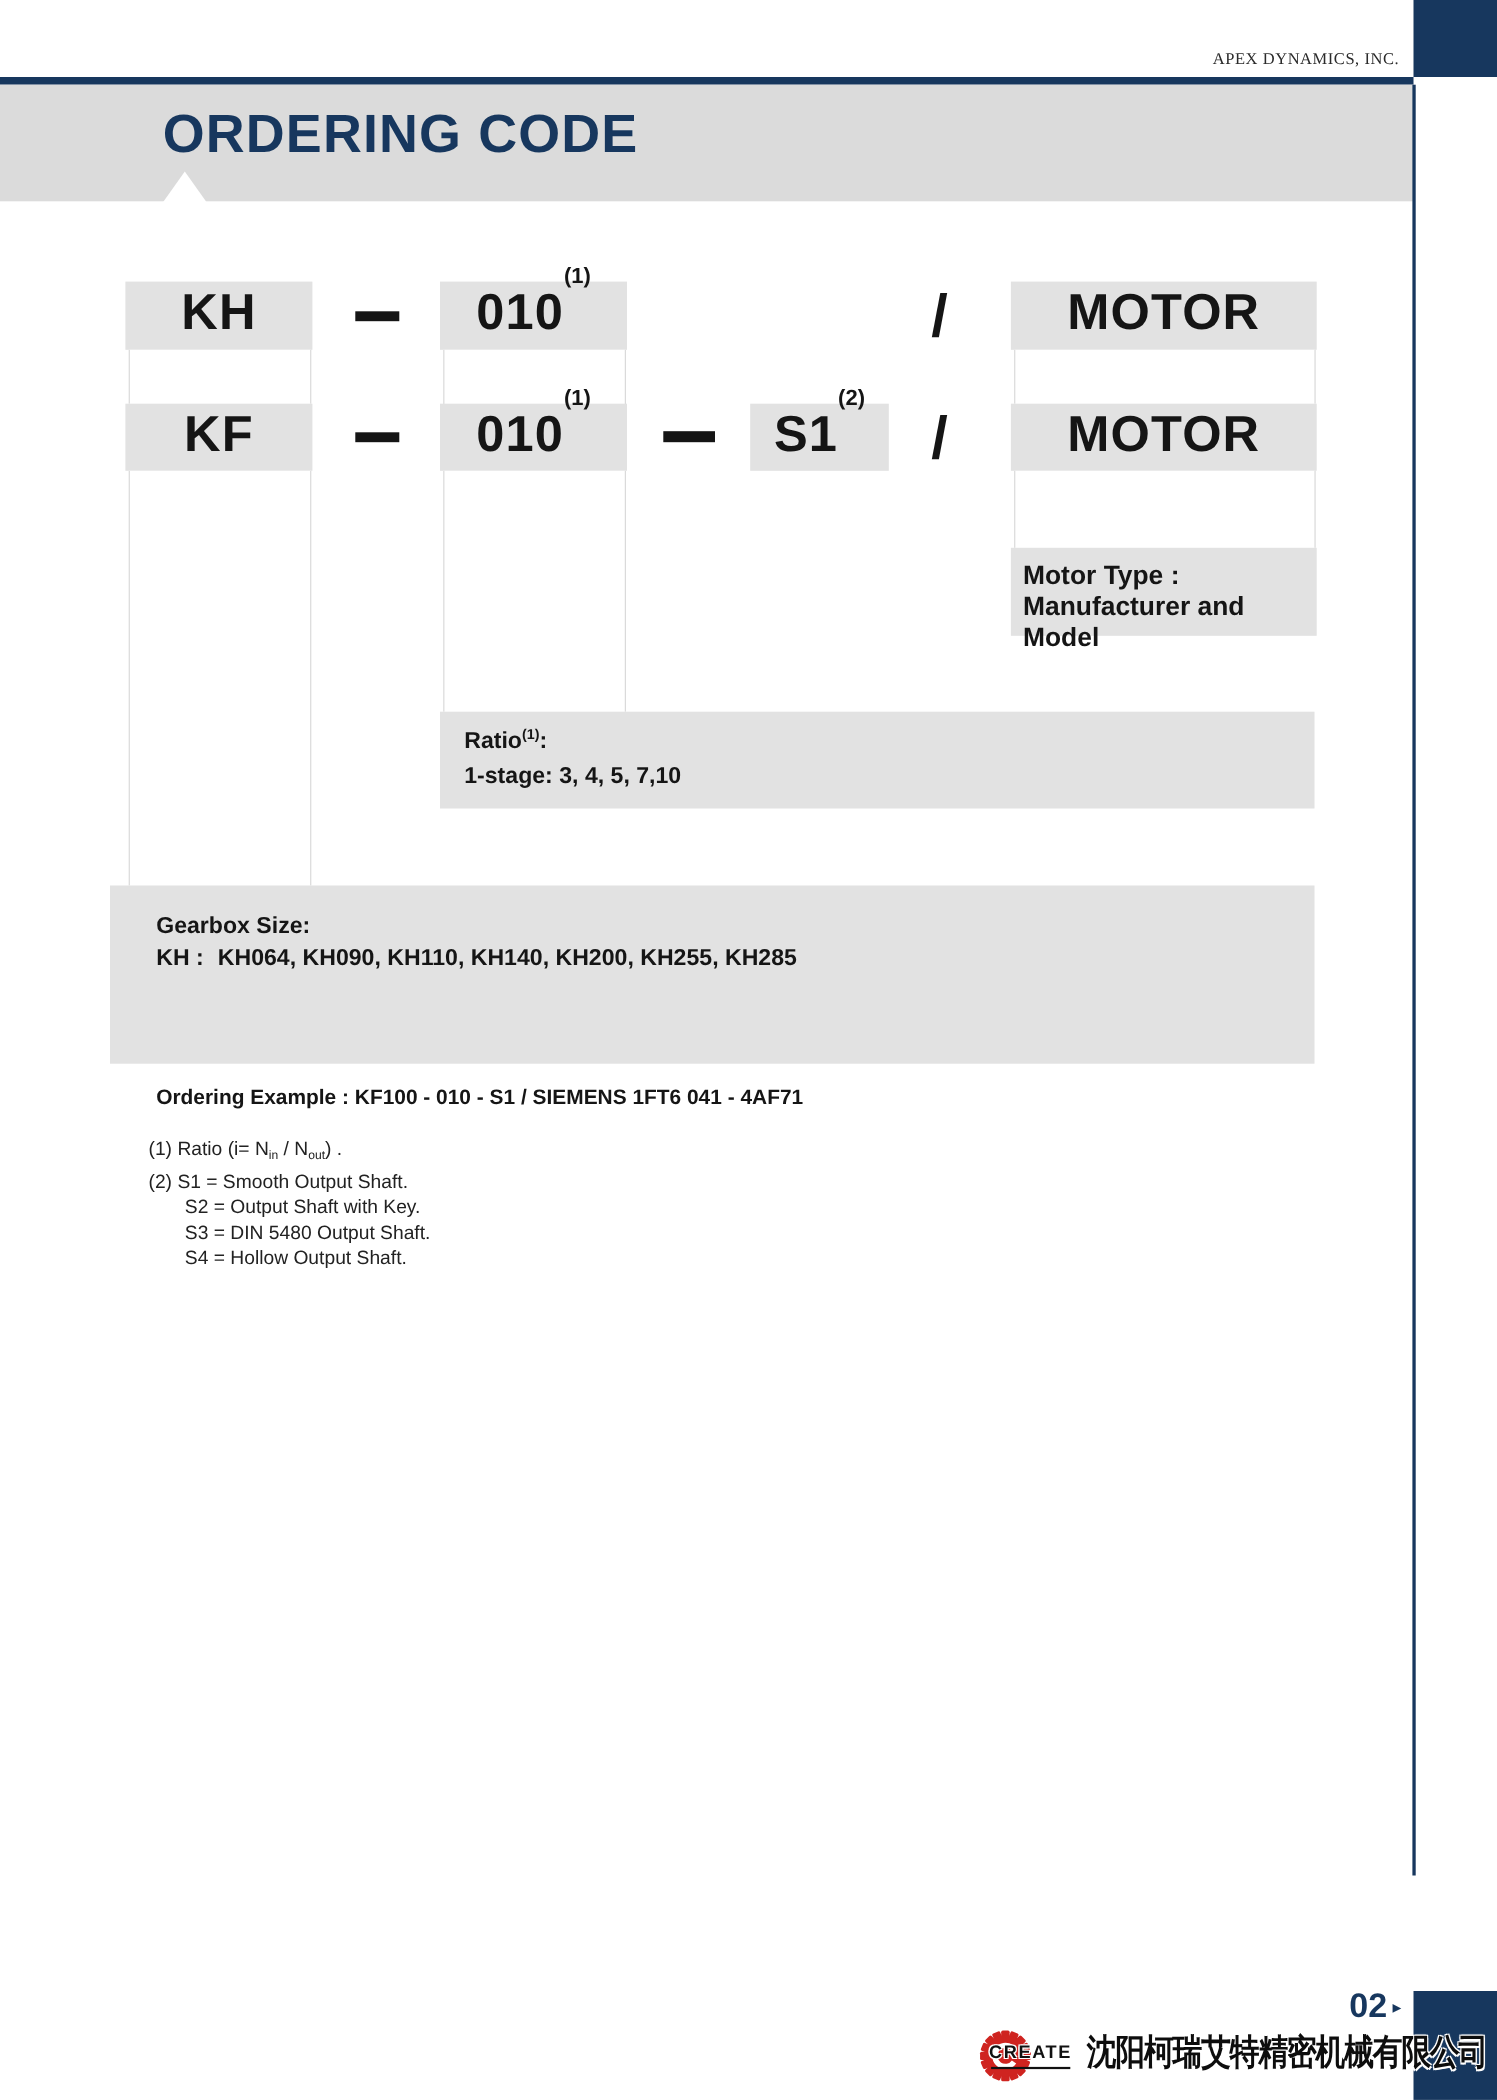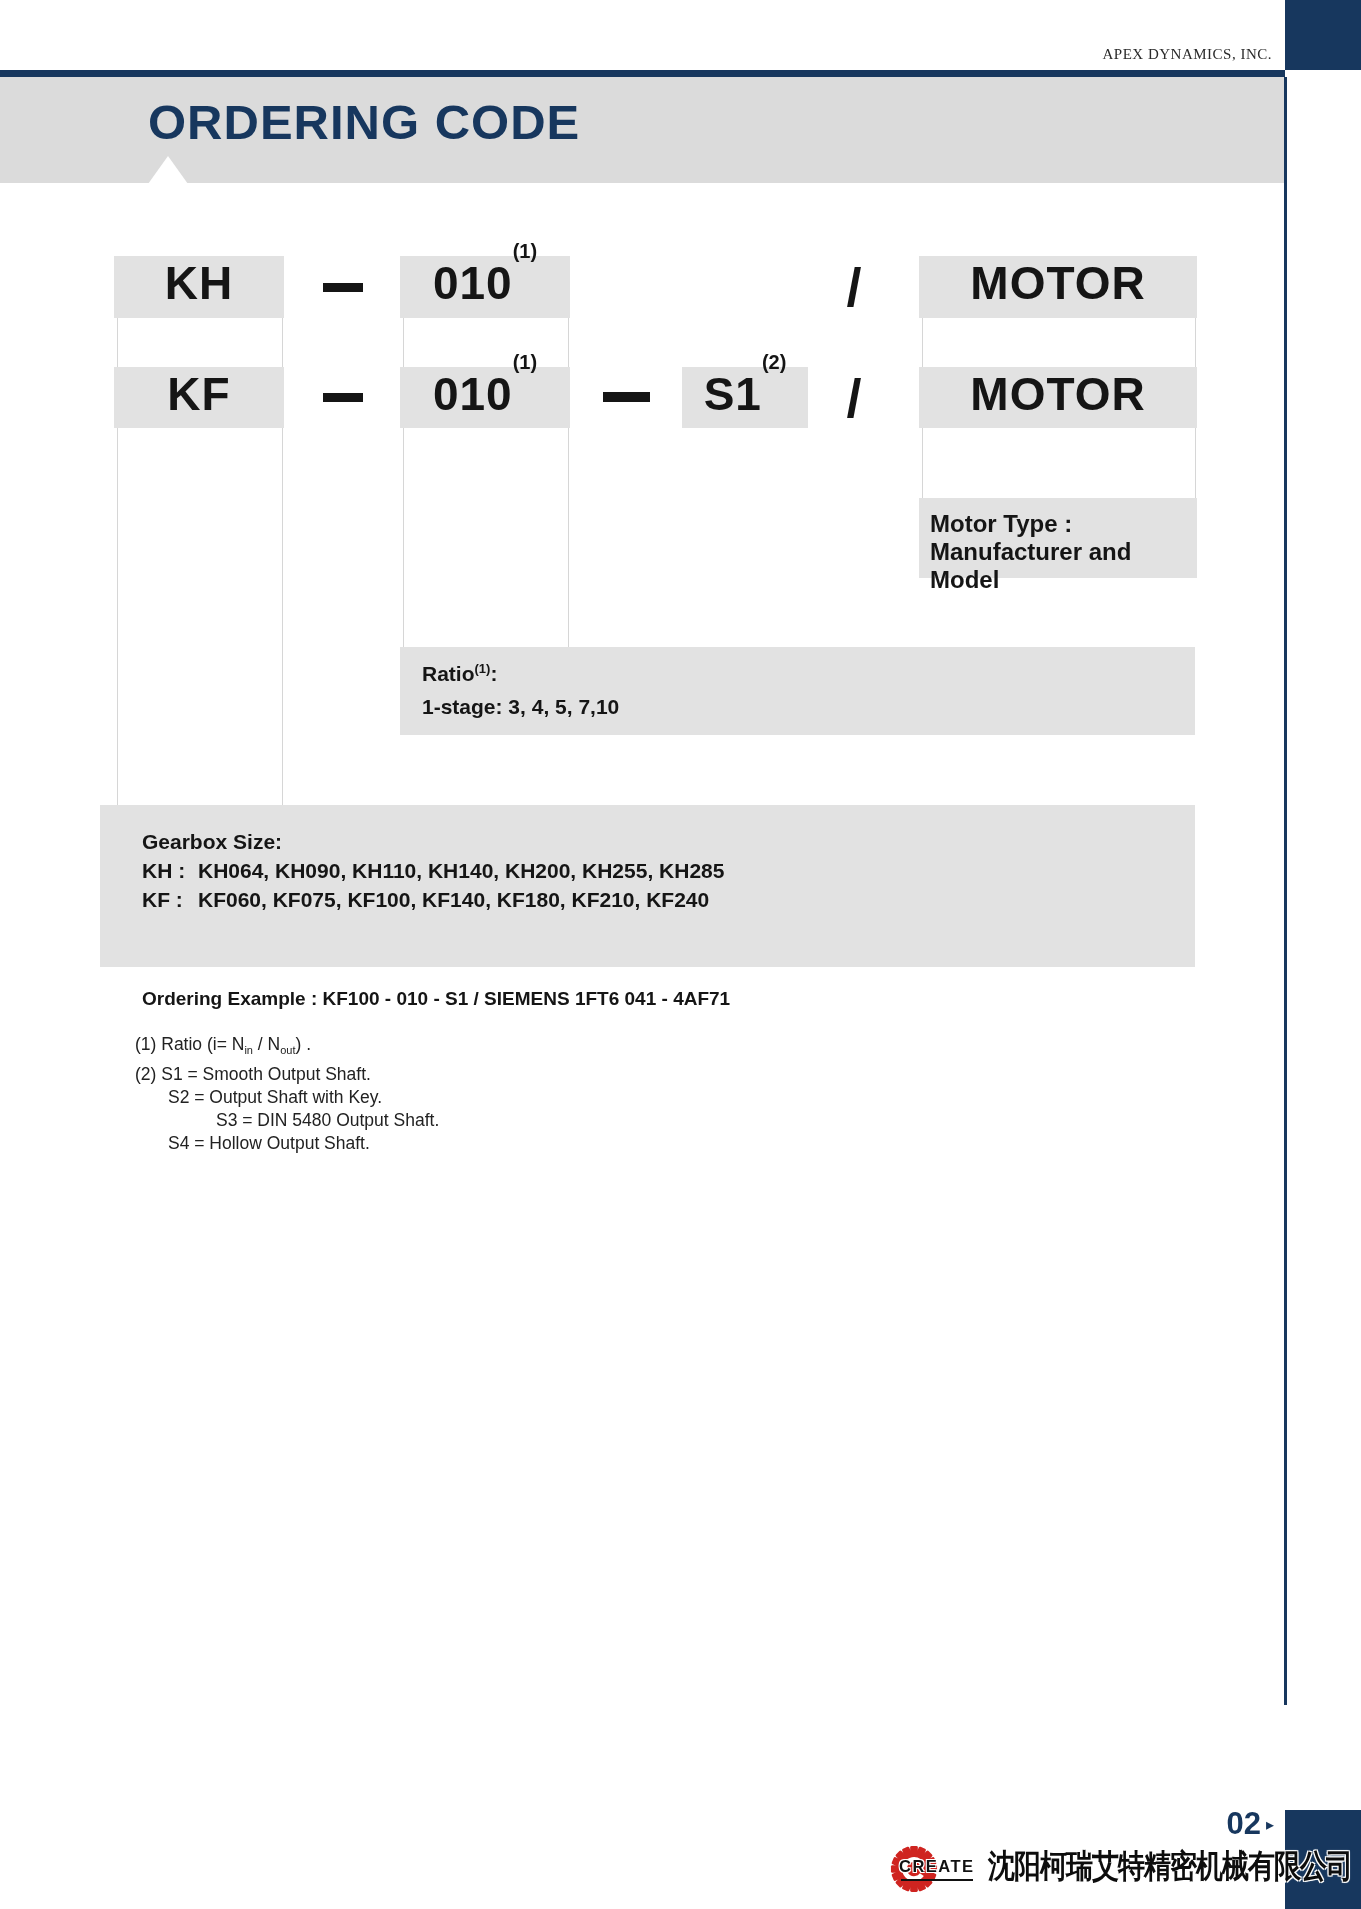--- a/index.html
+++ b/index.html
@@ -124,32 +124,28 @@
     <div><span>Ratio</span><span class="sup">(1)</span><span>:</span></div>
     <div>1-stage: 3, 4, 5, 7,10</div>
   </div>
 
   <div class="info-box gb-box">
     <div>Gearbox Size:</div>
     <div class="gb-row">
       <span class="gb-label">KH :</span>
       <span>KH064, KH090, KH110, KH140, KH200, KH255, KH285</span>
     </div>
-    <div class="gb-row">
-      <span class="gb-label">KF :</span>
-      <span>KF060, KF075, KF100, KF140, KF180, KF210, KF240</span>
-    </div>
   </div>
 
   <div class="example">Ordering Example : KF100 - 010 - S1 / SIEMENS 1FT6 041 - 4AF71</div>
 
   <div class="fn" style="left:135px; top:1034px;"><span>(1) Ratio (i= N</span><span class="sub">in</span><span> / N</span><span class="sub">out</span><span>) .</span></div>
   <div class="fn" style="left:135px; top:1064px;">(2) S1 = Smooth Output Shaft.</div>
   <div class="fn" style="left:168px; top:1087px;">S2 = Output Shaft with Key.</div>
-  <div class="fn" style="left:168px; top:1110px;margin-left:48px;">S3 = DIN 5480 Output Shaft.</div>
+  <div class="fn" style="left:168px; top:1110px;">S3 = DIN 5480 Output Shaft.</div>
   <div class="fn" style="left:168px; top:1133px;">S4 = Hollow Output Shaft.</div>
 
   <div class="page-num">02</div>
   <div class="page-arrow">▸</div>
   <div class="footer-navy"></div>
 
   <div class="logo-wrap">
     <svg width="58" height="48" viewBox="0 0 100 100">
       <g fill="#cf2420">
         <g transform="rotate(0 50 50)">

